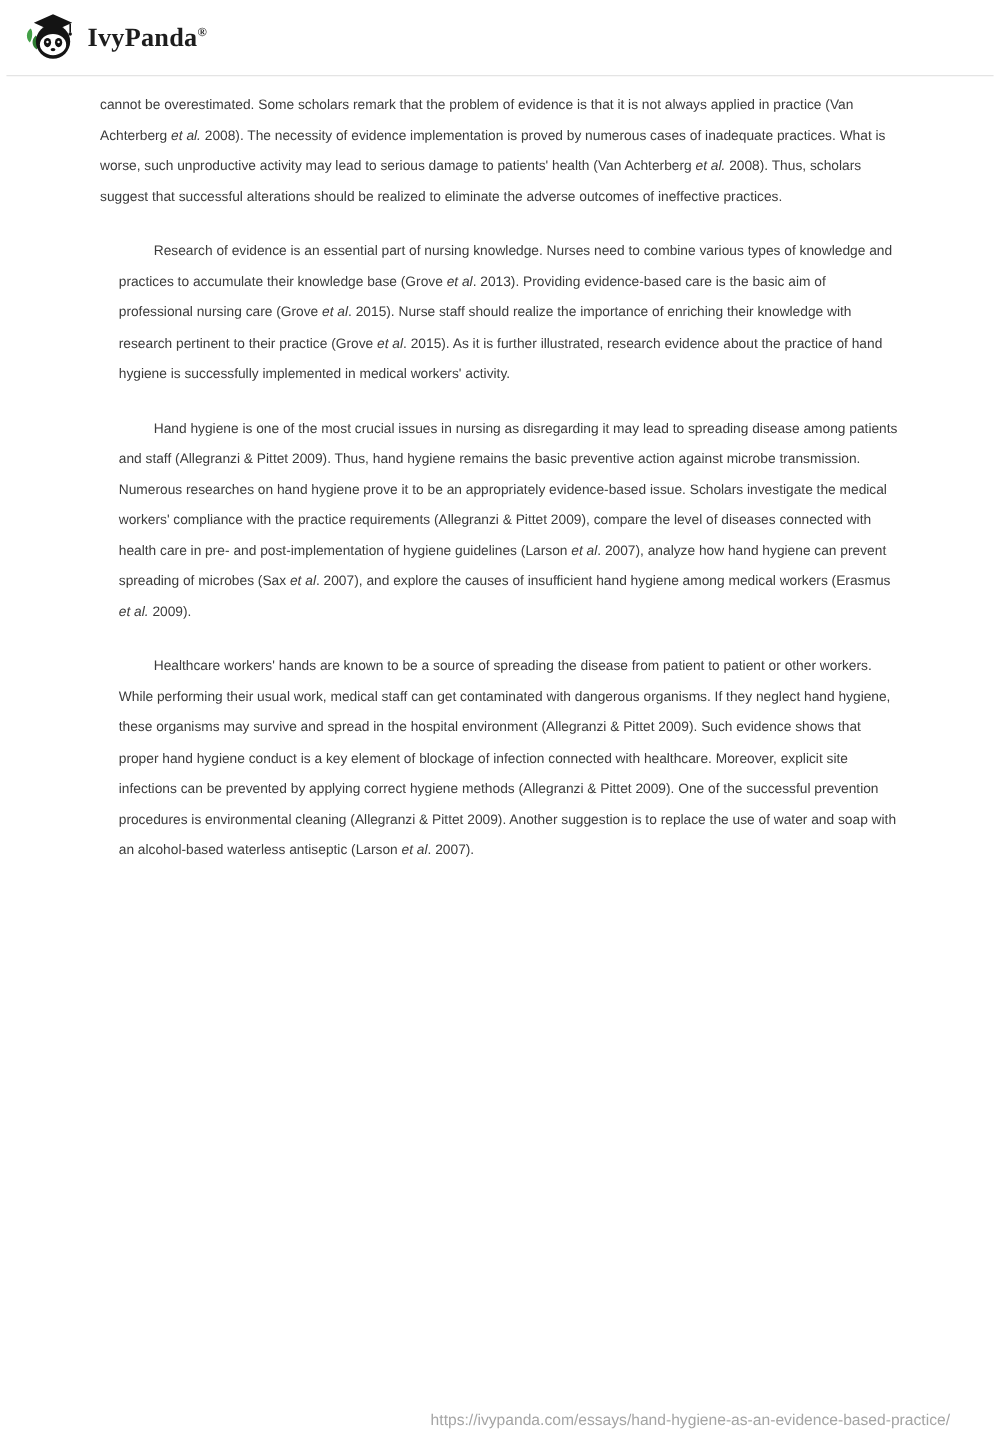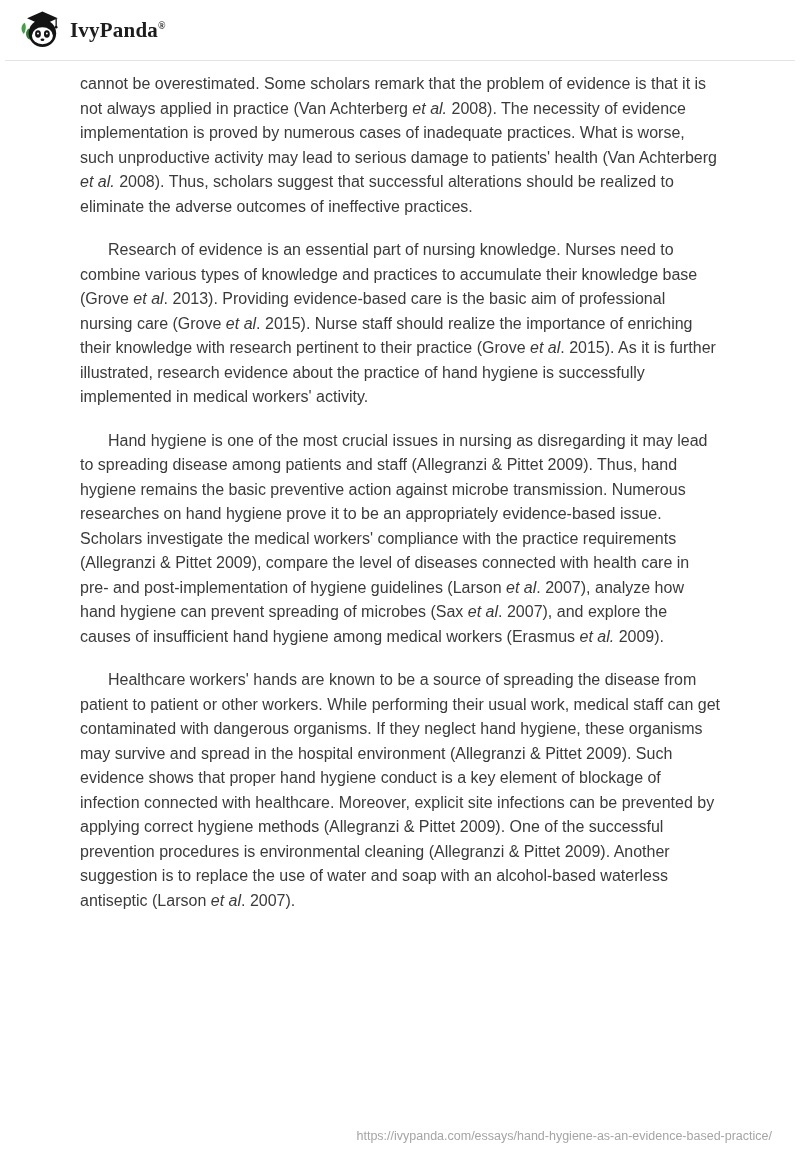--- a/index.html
+++ b/index.html
@@ -47,39 +47,39 @@
   .doc-title {
     font-size: 13.5px;
     color: #8e8e8e;
     text-align: right;
   }
   
   .content {
     padding: 11px 75px 0 75px;
   }
   .essay-paragraph {
-    font-size: 16px;
+    font-size: 11px;
     line-height: 24.5px;
     color: #3b3b3b;
     margin: 0 0 19px 0;
     text-align: left;
   }
-  .essay-paragraph.indented { text-indent: 28px; }
+  .essay-paragraph.indented { text-indent: 28px; margin-left: 15px; }
   .essay-paragraph em { font-style: italic; }
   .essay-heading {
     font-size: 23px;
     line-height: 32px;
     font-weight: 700;
     color: #2f2f2f;
     margin: 29px 0 19px 0;
   }
   
   .footer {
     position: absolute;
-    right: 23px;
+    right: 35px;
     bottom: 17px;
     font-size: 12.5px;
     color: #a5a5a5;
   }
 </style>
 </head>
 <body>
 
 <div class="page">
 

